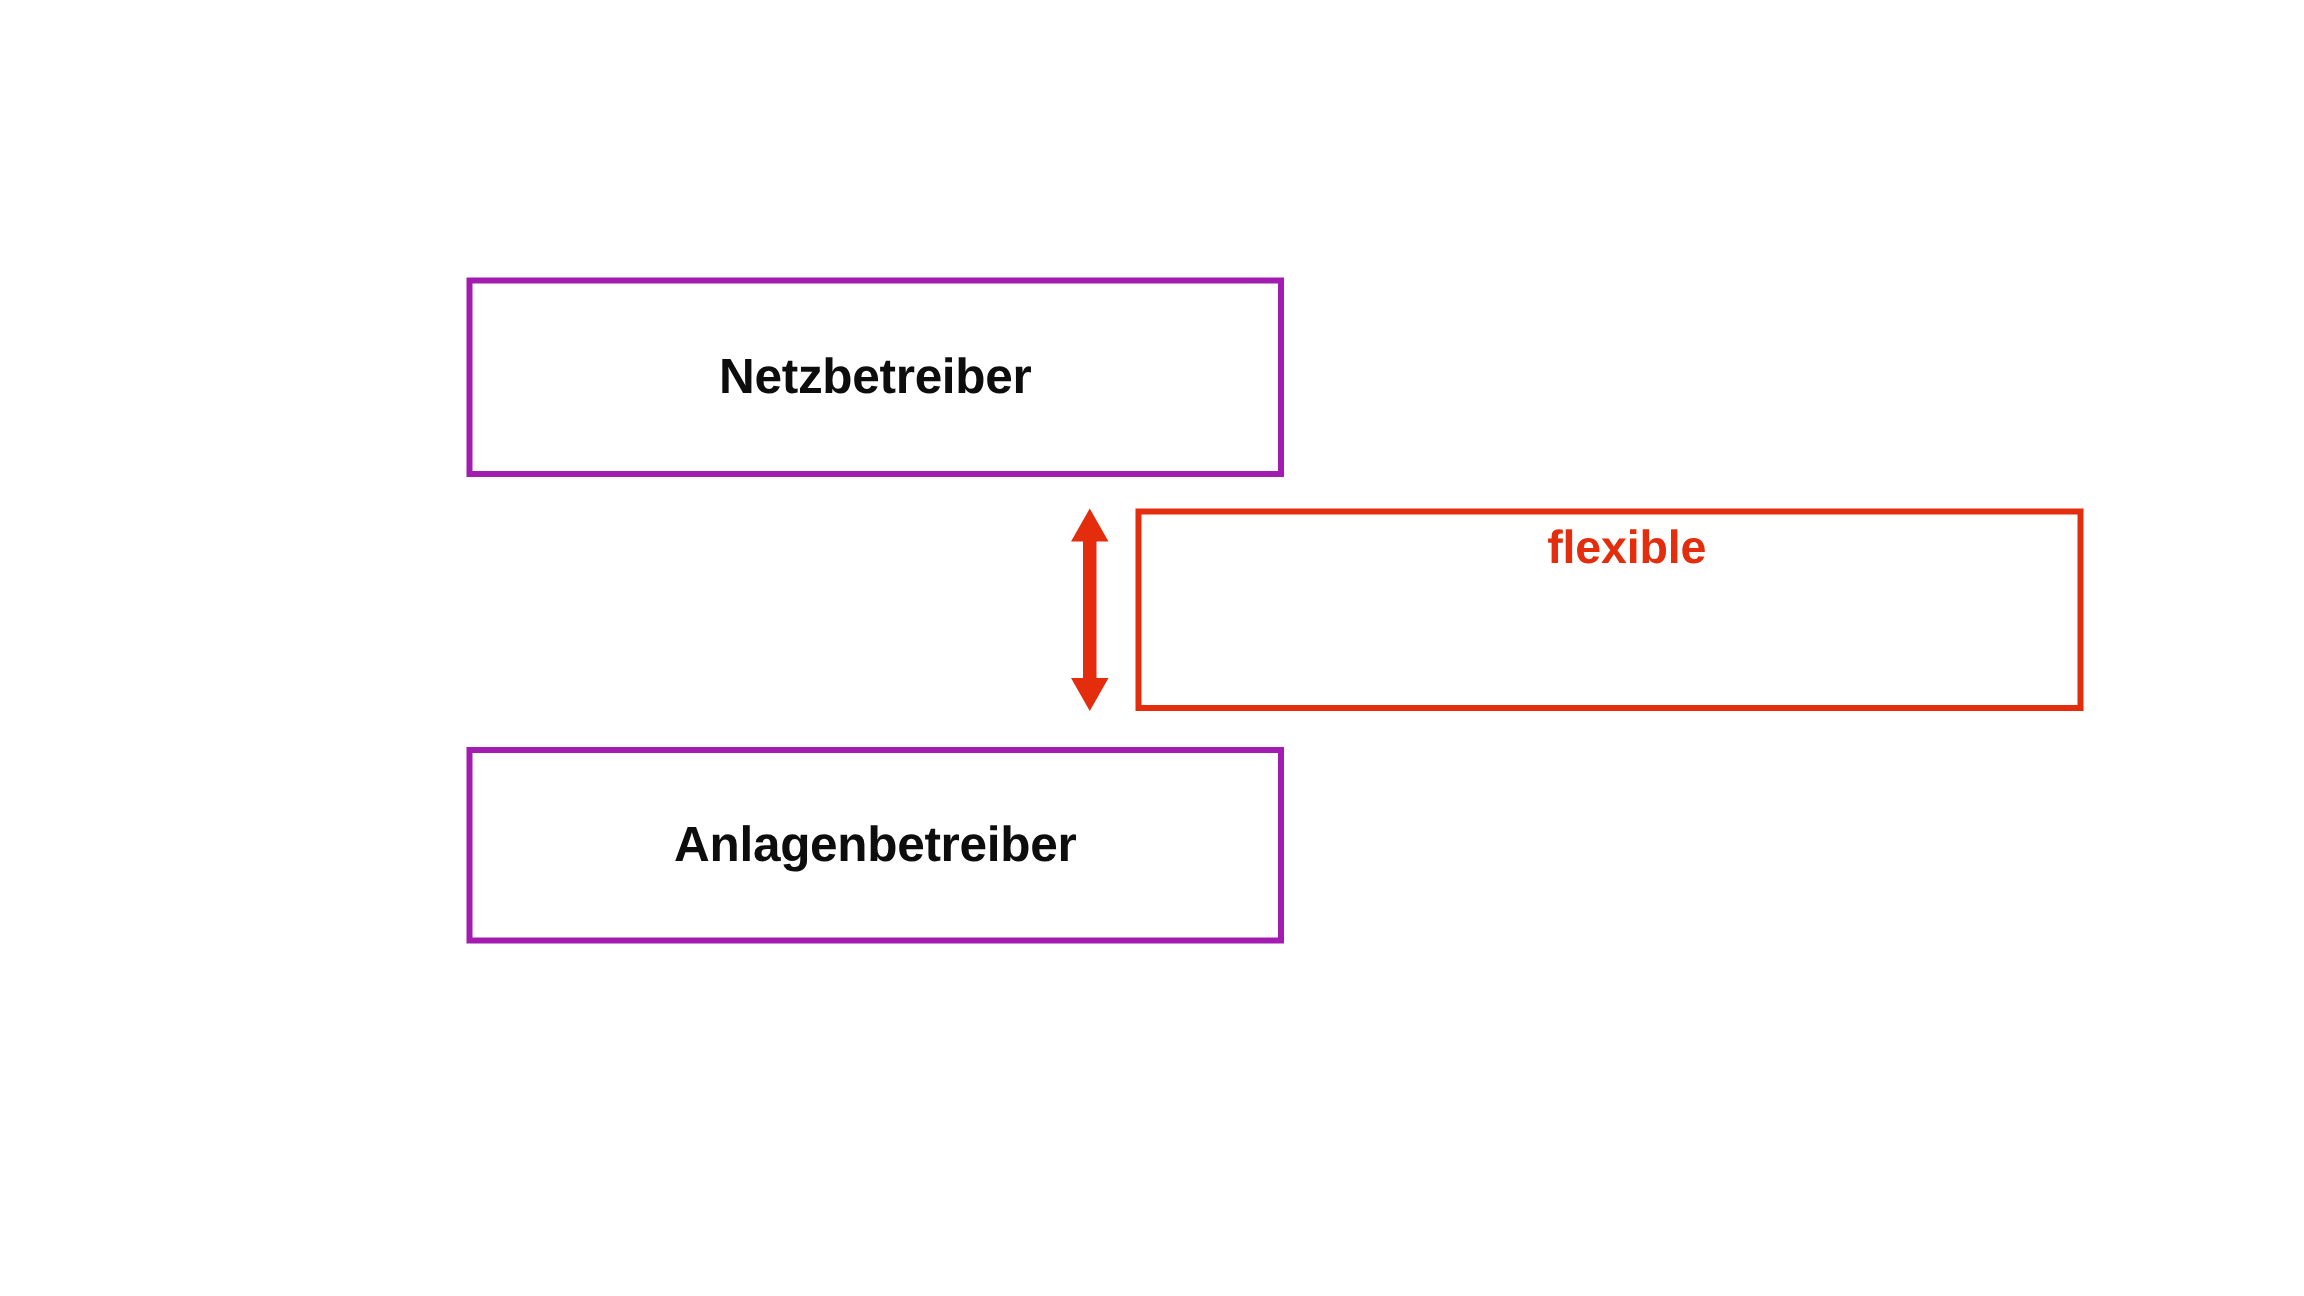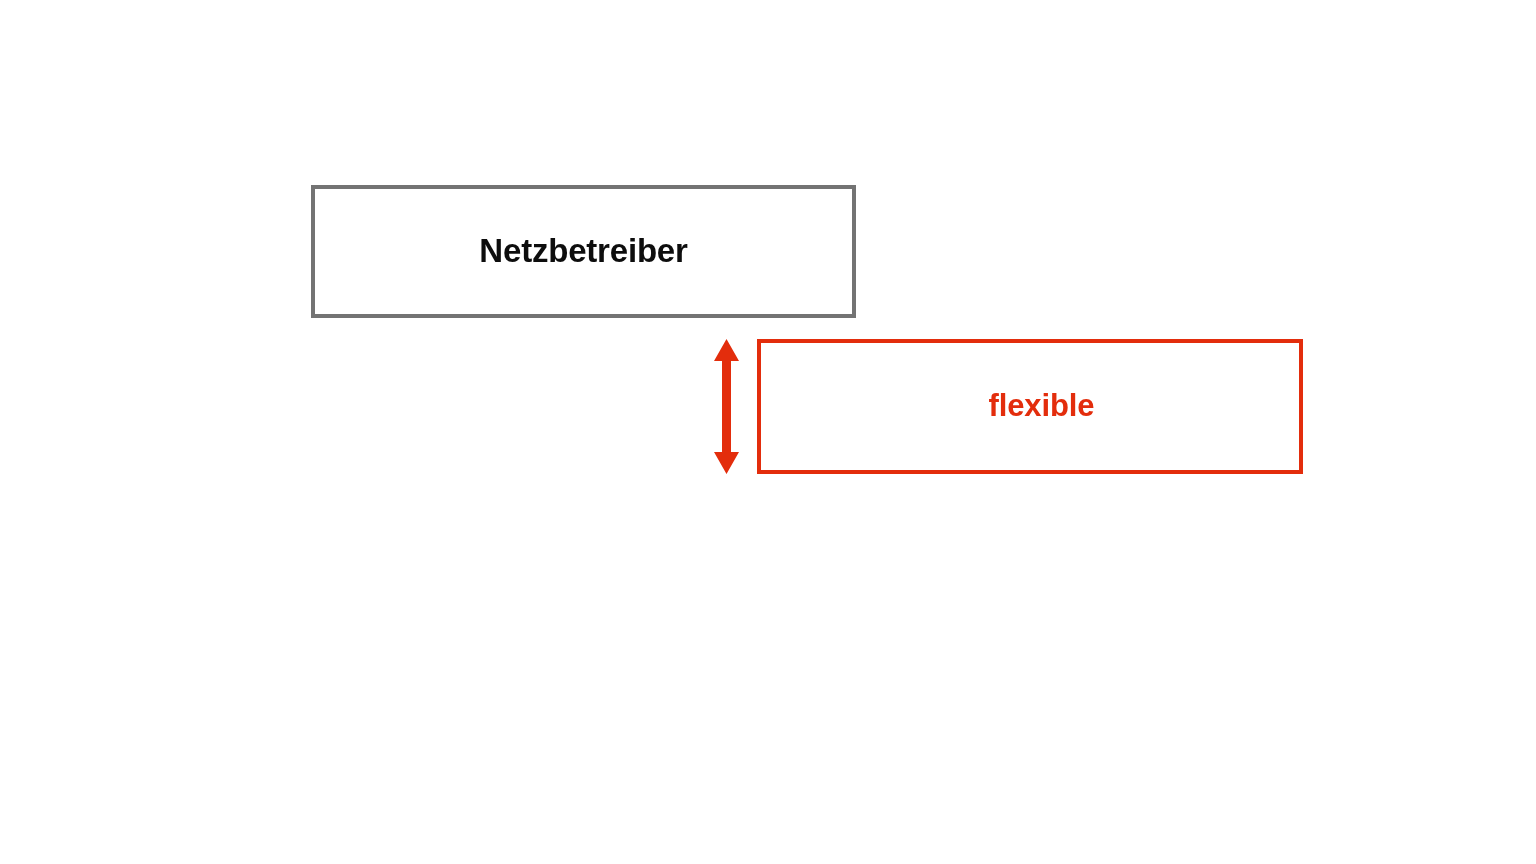--- a/index.html
+++ b/index.html
@@ -17,21 +17,21 @@
     position: relative;
     width: 1536px;
     height: 864px;
     background: #ffffff;
   }
 
   .entity-box {
     position: absolute;
     box-sizing: border-box;
     background: #ffffff;
-    border: 4px solid #737373;
+    border: 4px solid #a21caf;
     display: flex;
     align-items: center;
     justify-content: center;
   }
   .entity-label {
     font-size: 33px;
     font-weight: bold;
     color: #0d0d0d;
     letter-spacing: -0.2px;
     line-height: 1.1;
@@ -49,26 +49,26 @@
     top: 498px;
     width: 545px;
     height: 131px;
   }
 
   #box-vereinbarung {
     position: absolute;
     box-sizing: border-box;
     left: 757px;
     top: 339px;
-    width: 546px;
+    width: 632px;
     height: 135px;
     background: #ffffff;
     border: 4px solid #e32d0c;
     display: flex;
-    align-items: center;
+    align-items: flex-start;
     justify-content: center;
     padding-left: 23px;
   }
   .annotation-label {
     font-size: 31px;
     font-weight: bold;
     color: #e32d0c;
     text-align: center;
     line-height: 1.45;
     letter-spacing: -0.1px;
@@ -98,14 +98,17 @@
   <svg id="arrow-bidirectional" viewBox="0 0 29 137">
     <polygon points="14.5,1 27,23 19,23 19,114 27,114 14.5,136 2,114 10,114 10,23 2,23" fill="#e32d0c"></polygon>
   </svg>
 
   <div id="box-vereinbarung">
     <div class="annotation-label">
       <span class="annotation-line">flexible</span>
     </div>
   </div>
 
+  <div class="entity-box" id="box-anlagenbetreiber">
+    <span class="entity-label">Anlagenbetreiber</span>
+  </div>
 
 </div>
 
 </body></html>

